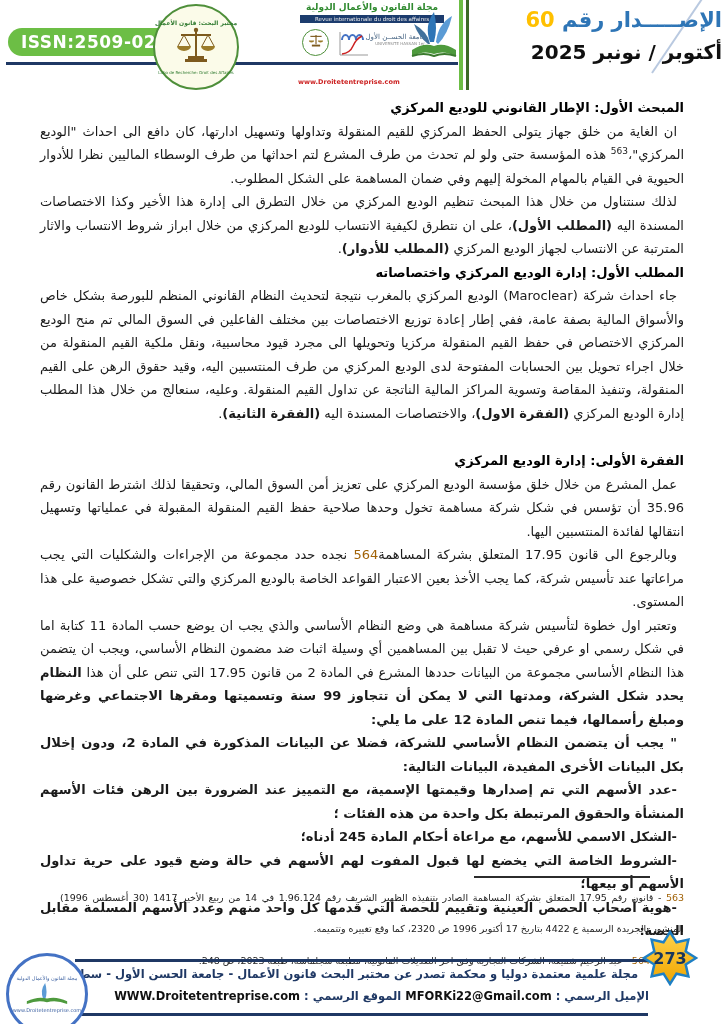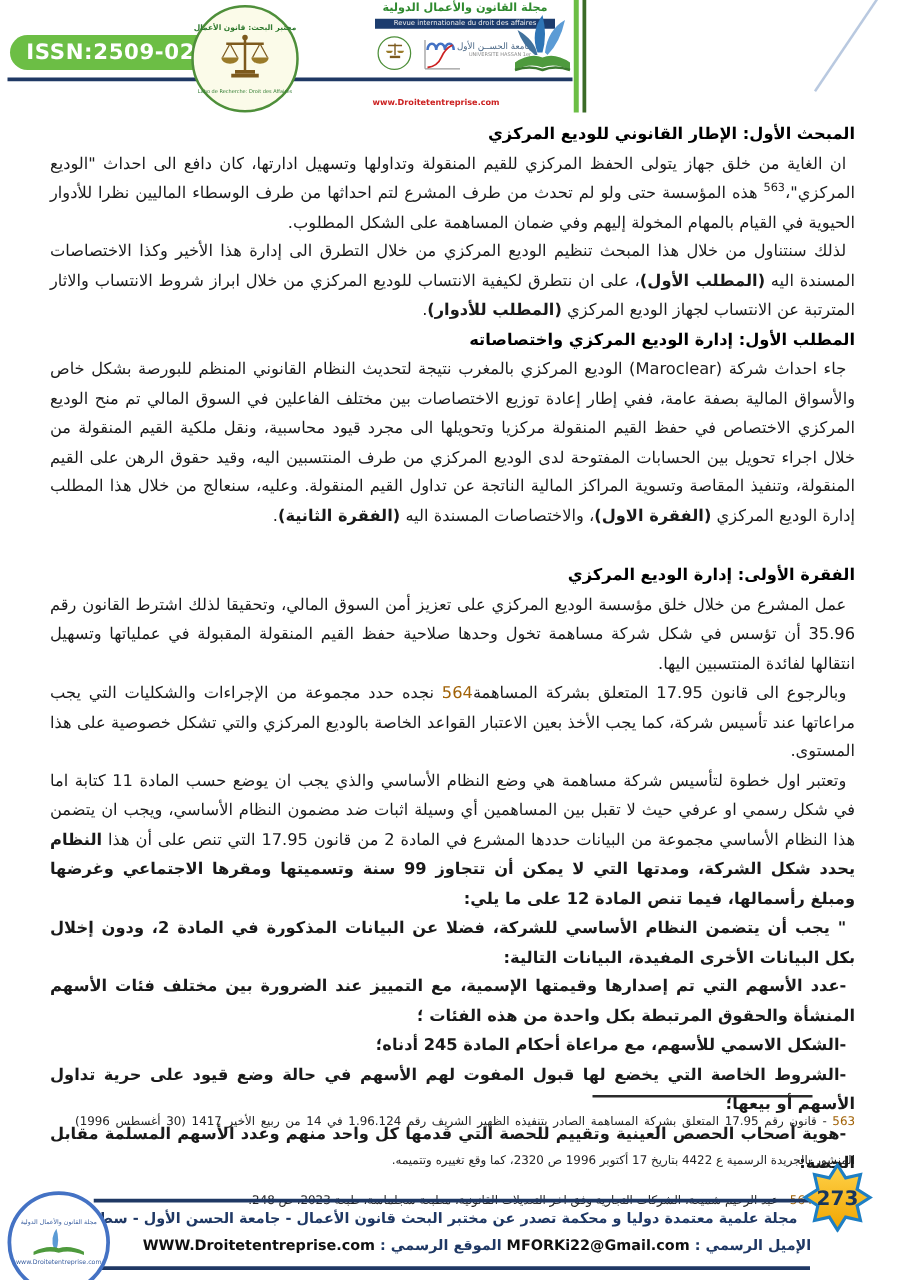--- a/index.html
+++ b/index.html
@@ -140,20 +140,27 @@
       <div class="site-red">www.Droitetentreprise.com</div>
     </div>
 
     <div class="divider">
       <div class="bar1"></div>
         <div class="bar2"></div>
     </div>
 
     <div class="diag"></div>
 
+    <div class="issue">
+      <div class="issue-l1">
+        <span>الإصـــــدار رقم</span>
+        <span class="num">60</span>
+      </div>
+      <div class="issue-l2">أكتوبر / نونبر 2025</div>
+    </div>
   </div>
 
   <div class="doc">
     <p class="h">المبحث الأول: الإطار القانوني للوديع المركزي</p>
 
     <p><span>ان الغاية من خلق جهاز يتولى الحفظ المركزي للقيم المنقولة وتداولها وتسهيل ادارتها، كان دافع الى احداث "الوديع المركزي"،</span><sup class="ref">563</sup><span> هذه المؤسسة حتى ولو لم تحدث من طرف المشرع لتم احداثها من طرف الوسطاء الماليين نظرا للأدوار الحيوية في القيام بالمهام المخولة إليهم وفي ضمان المساهمة على الشكل المطلوب.</span></p>
 
     <p><span>لذلك سنتناول من خلال هذا المبحث تنظيم الوديع المركزي من خلال التطرق الى إدارة هذا الأخير وكذا الاختصاصات المسندة اليه </span><b>(المطلب الأول)</b><span>، على ان نتطرق لكيفية الانتساب للوديع المركزي من خلال ابراز شروط الانتساب والاثار المترتبة عن الانتساب لجهاز الوديع المركزي </span><b>(المطلب للأدوار)</b><span>.</span></p>
 
     <p class="h">المطلب الأول: إدارة الوديع المركزي واختصاصاته</p>
@@ -163,21 +170,21 @@
     <p class="h mt">الفقرة الأولى: إدارة الوديع المركزي</p>
 
     <p>عمل المشرع من خلال خلق مؤسسة الوديع المركزي على تعزيز أمن السوق المالي، وتحقيقا لذلك اشترط القانون رقم 35.96 أن تؤسس في شكل شركة مساهمة تخول وحدها صلاحية حفظ القيم المنقولة المقبولة في عملياتها وتسهيل انتقالها لفائدة المنتسبين اليها.</p>
 
     <p><span>وبالرجوع الى قانون 17.95 المتعلق بشركة المساهمة</span><span class="blue">564</span><span> نجده حدد مجموعة من الإجراءات والشكليات التي يجب مراعاتها عند تأسيس شركة، كما يجب الأخذ بعين الاعتبار القواعد الخاصة بالوديع المركزي والتي تشكل خصوصية على هذا المستوى.</span></p>
 
     <p><span>وتعتبر اول خطوة لتأسيس شركة مساهمة هي وضع النظام الأساسي والذي يجب ان يوضع حسب المادة 11 كتابة اما في شكل رسمي او عرفي حيث لا تقبل بين المساهمين أي وسيلة اثبات ضد مضمون النظام الأساسي، ويجب ان يتضمن هذا النظام الأساسي مجموعة من البيانات حددها المشرع في المادة 2 من قانون 17.95 التي تنص على أن هذا </span><b>النظام يحدد شكل الشركة، ومدتها التي لا يمكن أن تتجاوز 99 سنة وتسميتها ومقرها الاجتماعي وغرضها ومبلغ رأسمالها، فيما تنص المادة 12 على ما يلي:</b></p>
 
     <p class="bold-p">" يجب أن يتضمن النظام الأساسي للشركة، فضلا عن البيانات المذكورة في المادة 2، ودون إخلال بكل البيانات الأخرى المفيدة، البيانات التالية:</p>
 
-    <p class="bold-p">-عدد الأسهم التي تم إصدارها وقيمتها الإسمية، مع التمييز عند الضرورة بين مختلف فئات الأسهم المنشأة والحقوق المرتبطة بكل واحدة من هذه الفئات ؛</p>
+    <p class="bold-p">-عدد الأسهم التي تم إصدارها وقيمتها الإسمية، مع التمييز عند الضرورة بين الرهن فئات الأسهم المنشأة والحقوق المرتبطة بكل واحدة من هذه الفئات ؛</p>
     <p class="bold-p">-الشكل الاسمي للأسهم، مع مراعاة أحكام المادة 245 أدناه؛</p>
     <p class="bold-p">-الشروط الخاصة التي يخضع لها قبول المفوت لهم الأسهم في حالة وضع قيود على حرية تداول الأسهم أو بيعها؛</p>
     <p class="bold-p">-هوية أصحاب الحصص العينية وتقييم للحصة التي قدمها كل واحد منهم وعدد الأسهم المسلمة مقابل الحصة:</p>
   </div>
 
   <div class="fnsep"></div>
   <div class="fns">
     <p><span class="blue">563</span> <span>- قانون رقم 17.95 المتعلق بشركة المساهمة الصادر بتنفيذه الظهير الشريف رقم 1.96.124 في 14 من ربيع الأخير 1417 (30 أغسطس 1996) المنشور بالجريدة الرسمية ع 4422 بتاريخ 17 أكتوبر 1996 ص 2320، كما وقع تغييره وتتميمه.</span></p>
     <p class="fn2"><span class="blue">564</span> <span>- عبد الرحيم شميعة، الشركات التجارية وفق اخر التعديلات القانونية، مطبعة سجلماسة، طبعة 2023، ص 248.</span></p>
   </div>

